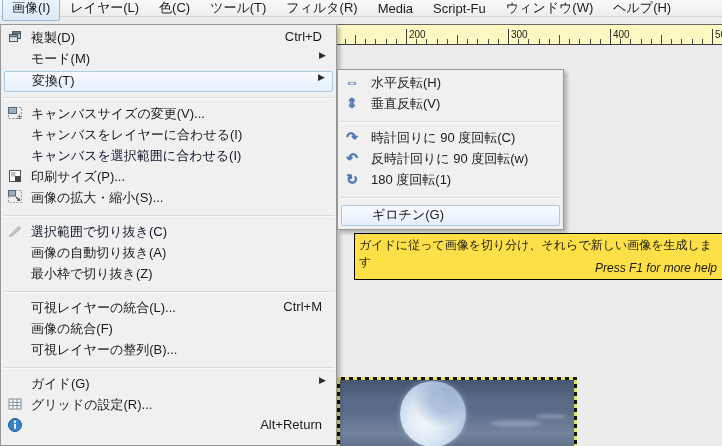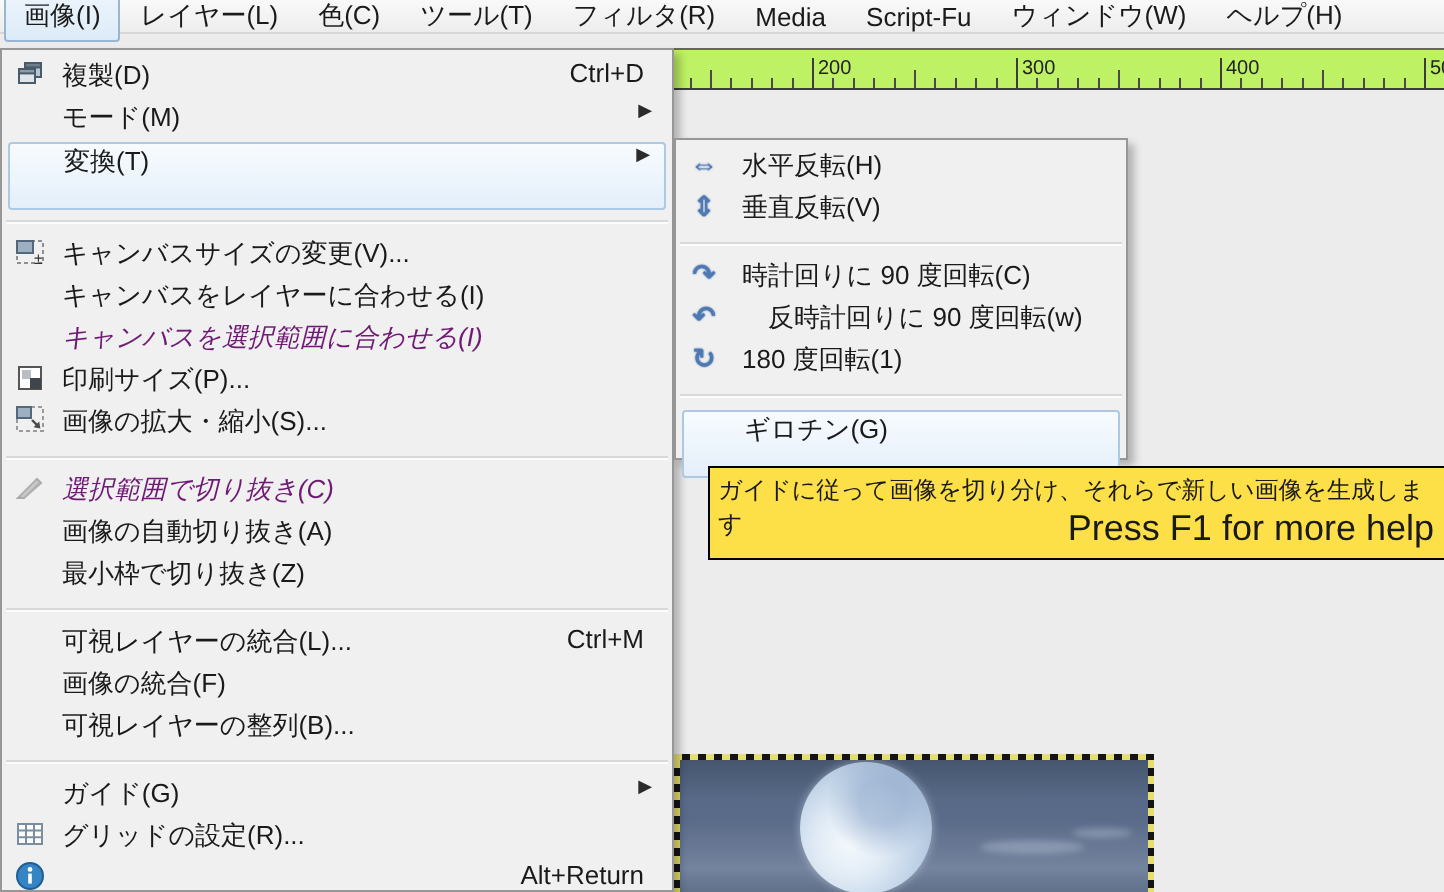--- a/index.html
+++ b/index.html
@@ -16,21 +16,21 @@
     display:flex;align-items:center;box-sizing:border-box;padding-left:2px;
   }
   .mb-item{padding:3px 9px;white-space:nowrap;cursor:default;border:1px solid transparent;border-radius:2px;}
   .mb-item.active{
     background:linear-gradient(#eef5fc,#dcebf8);
     border:1px solid #98b5d2;
   }
   
   .ruler{
     position:absolute;left:336px;top:24px;width:386px;height:21px;
-    background:#bef264;border-top:1px solid #666;border-bottom:1px solid #3c3c3c;
+    background:#fef9c3;border-top:1px solid #666;border-bottom:1px solid #3c3c3c;
     box-sizing:border-box;overflow:hidden;
   }
   .ruler .minor{position:absolute;left:0;right:0;bottom:0;height:5px;
     background:repeating-linear-gradient(to right,transparent 0 8.8px,#4a4a4a 8.8px 9.8px,transparent 9.8px 10.2px);}
   .ruler .medium{position:absolute;left:0;right:0;bottom:0;height:9px;
     background:repeating-linear-gradient(to right,transparent 0 19px,#4a4a4a 19px 20px,transparent 20px 51px);}
   .ruler-label{position:absolute;bottom:0;height:15px;border-left:1px solid #3c3c3c;
     padding-left:2px;font-size:10px;line-height:11px;color:#222;}
   
   .canvas-area{position:absolute;left:336px;top:45px;width:386px;height:401px;background:#ececec;}
@@ -58,32 +58,32 @@
   .sub-menu{left:337px;top:69px;width:227px;height:161px;}
   .mrow{height:21px;display:flex;padding:0 4px 0 6px;cursor:default;}
   .mrow .micon{width:16px;height:16px;flex:none;display:flex;align-items:center;justify-content:center;}
   .mrow .mlabel{margin-left:8px;white-space:nowrap;}
   .sub-menu .mrow .mlabel{margin-left:11px;}
   .mrow .mshort{margin-left:auto;padding-right:10px;white-space:nowrap;}
   .mrow .marrow{margin-left:auto;padding-right:6px;font-size:9px;color:#2b2b2b;}
   .mrow.hl{
     background:linear-gradient(#f7fbfe,#e4effa);
     border:1px solid #abc8e4;border-radius:2px;
-    margin:0 3px;padding:0 1px 13px 3px;height:19px;
-  }
-  .mrow.disabled .mlabel{color:#701a75;font-style:italic;}
+    margin:0 3px;padding:0 1px 0 3px;height:19px;
+  }
+  .mrow.disabled .mlabel{color:#0f172a;}
   .sep{height:1px;background:#d9d9d9;border-bottom:1px solid #fcfcfc;margin:5px 2px 6px;}
   .arrow-glyph{color:#4d7ab5;font-weight:bold;font-size:14px;line-height:1;text-shadow:0 0 1px #2d5a95;}
   
   .tooltip{
     position:absolute;left:354px;top:233px;width:368px;height:47px;box-sizing:border-box;
     background:#fde047;border:1px solid #000;border-right:none;
     font-size:12px;padding:3px 4px;overflow:hidden;
   }
-  .tooltip .tline2{position:absolute;right:5px;bottom:4px;font-size:18px;}
+  .tooltip .tline2{position:absolute;right:5px;bottom:4px;font-style:italic;font-size:12px;}
 </style>
 </head>
 <body>
 
 <div class="menubar">
   <div class="mb-item active">画像(I)</div>
   <div class="mb-item">レイヤー(L)</div>
   <div class="mb-item">色(C)</div>
   <div class="mb-item">ツール(T)</div>
   <div class="mb-item">フィルタ(R)</div>
@@ -270,21 +270,21 @@
   <div class="sep"></div>
 
   <div class="mrow">
     <span class="micon arrow-glyph">↷</span>
     <span class="mlabel">時計回りに 90 度回転(C)</span>
   </div>
 
   <div class="mrow">
     <span class="micon arrow-glyph">↶</span>
     <span class="mlabel"></span>
-    <span class="mlabel" style="margin-left:13px">反時計回りに 90 度回転(w)</span>
+    <span class="mlabel" style="margin-left:0">反時計回りに 90 度回転(w)</span>
   </div>
 
   <div class="mrow">
     <span class="micon arrow-glyph">↻</span>
     <span class="mlabel">180 度回転(1)</span>
   </div>
 
   <div class="sep"></div>
 
   <div class="mrow hl">

